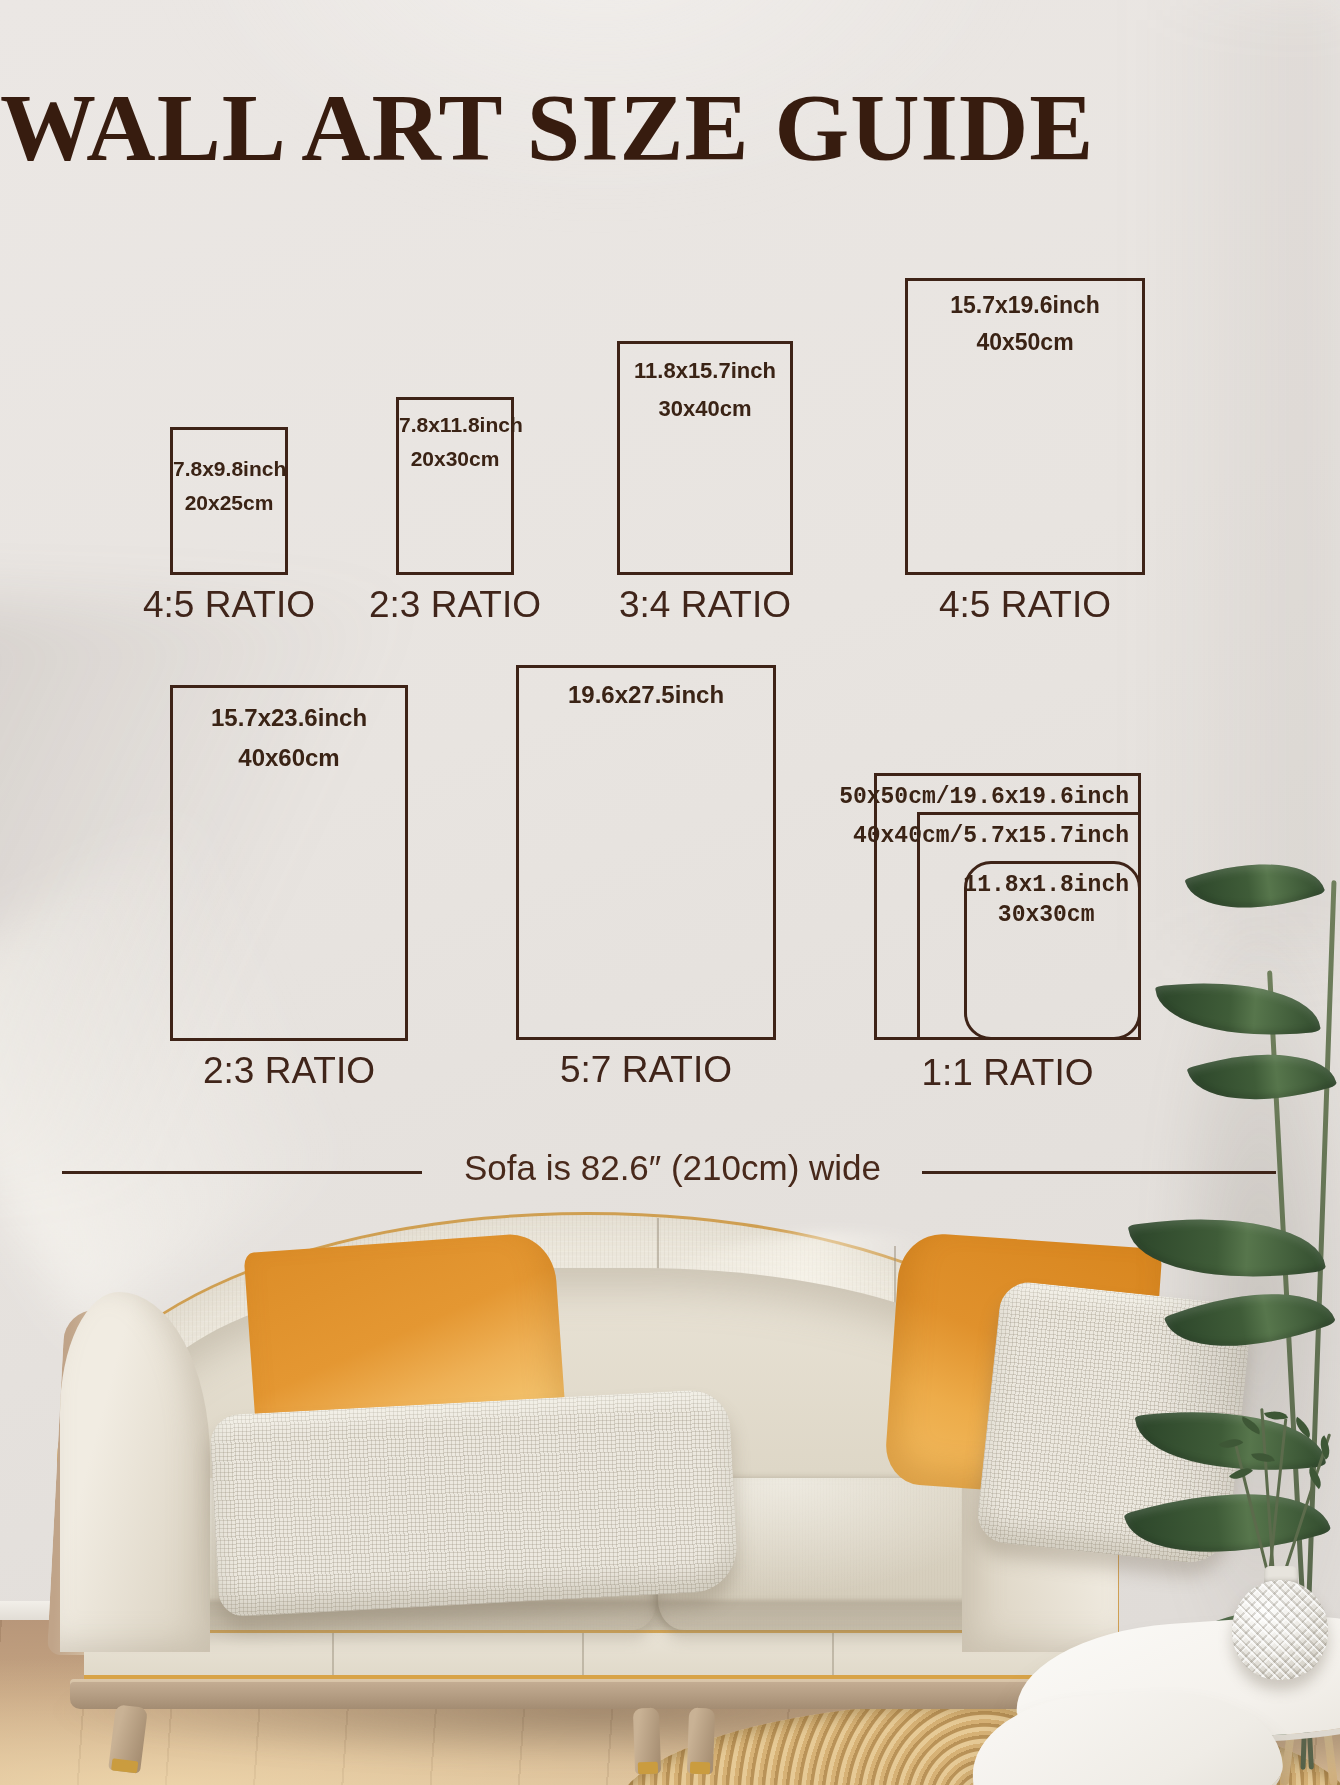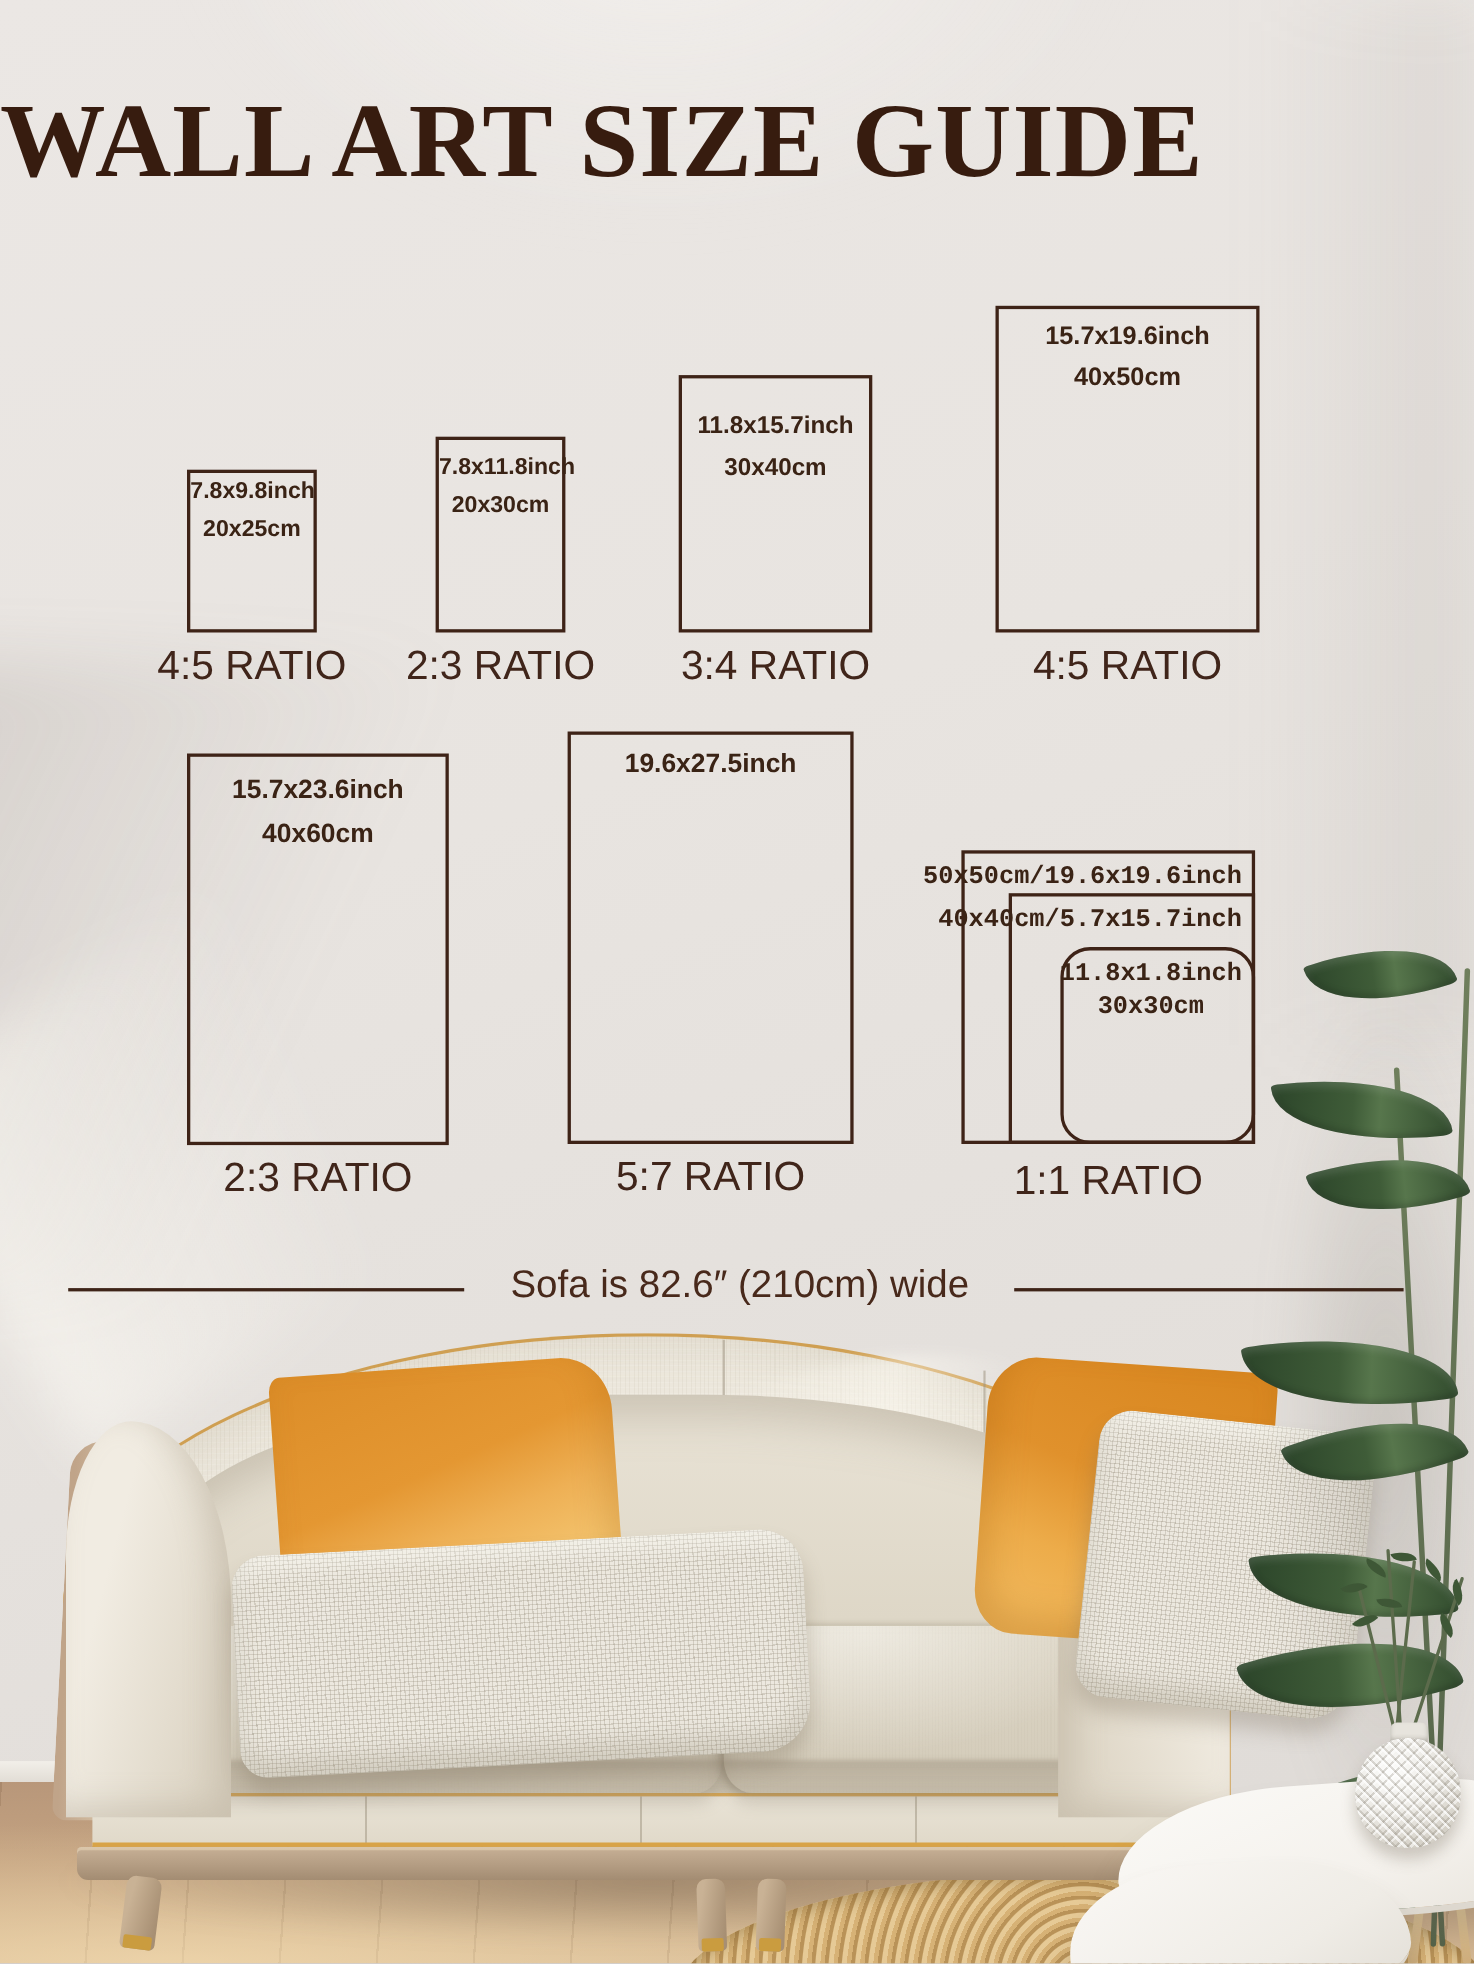--- a/index.html
+++ b/index.html
@@ -13,23 +13,23 @@
   .shade-tl{left:-80px;top:600px;width:560px;height:580px;background:linear-gradient(115deg,rgba(125,115,108,.18),rgba(125,115,108,0) 60%);filter:blur(28px);}
   .light-l{left:-60px;top:850px;width:480px;height:380px;background:linear-gradient(100deg,rgba(255,253,247,.6),rgba(255,253,247,0) 70%);filter:blur(22px);transform:rotate(-33deg);}
   .shade-r{left:1060px;top:0;width:280px;height:950px;background:linear-gradient(270deg,rgba(148,140,134,.15),rgba(148,140,134,0) 70%);filter:blur(30px);}
   .glow-top{left:150px;top:-80px;width:900px;height:300px;background:radial-gradient(ellipse at 50% 0%,rgba(255,255,252,.35),rgba(255,255,252,0) 70%);filter:blur(18px);}
   
   .title{left:0;top:72px;width:1180px;font-family:"Liberation Serif",serif;
     font-size:96px;font-weight:600;letter-spacing:1px;color:#371c0f;z-index:30;}
   .frame{position:absolute;border:3px solid #3e2317;box-sizing:border-box;z-index:30;}
   .dims{width:100%;text-align:center;font-weight:600;color:#3a2315;}
   .dims span{display:block;}
-  .s1 .dims{padding-top:0;font-size:21px;line-height:34px;}
+  .s1 .dims{padding-top:22px;font-size:21px;line-height:34px;}
   .s2 .dims{padding-top:8px;font-size:21px;line-height:34px;}
-  .s3 .dims{padding-top:24px;font-size:22px;line-height:38px;}
+  .s3 .dims{padding-top:8px;font-size:22px;line-height:38px;}
   .s4 .dims{padding-top:6px;font-size:23px;line-height:37px;}
   .s5 .dims{padding-top:10px;font-size:24px;line-height:40px;}
   .s6 .dims{padding-top:8px;font-size:24px;line-height:38px;}
   .ratio{position:absolute;top:calc(100% + 12px);left:50%;transform:translateX(-50%);
     font-size:37px;font-weight:400;color:#40251a;white-space:nowrap;}
   .f1{left:170px;top:427px;width:118px;height:148px;}
   .f2{left:396px;top:397px;width:118px;height:178px;}
   .f3{left:617px;top:341px;width:176px;height:234px;}
   .f4{left:905px;top:278px;width:240px;height:297px;}
   .f5{left:170px;top:685px;width:238px;height:356px;}

